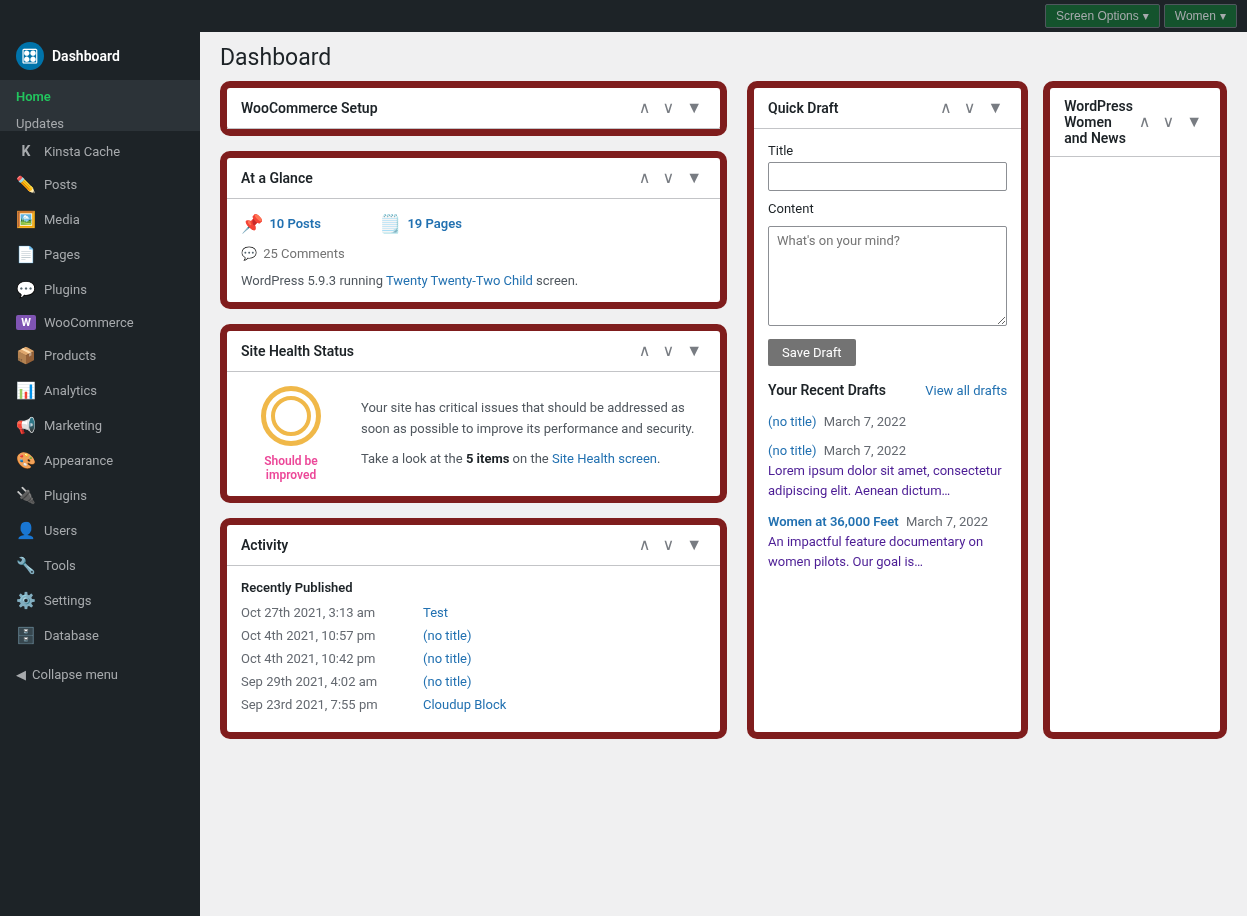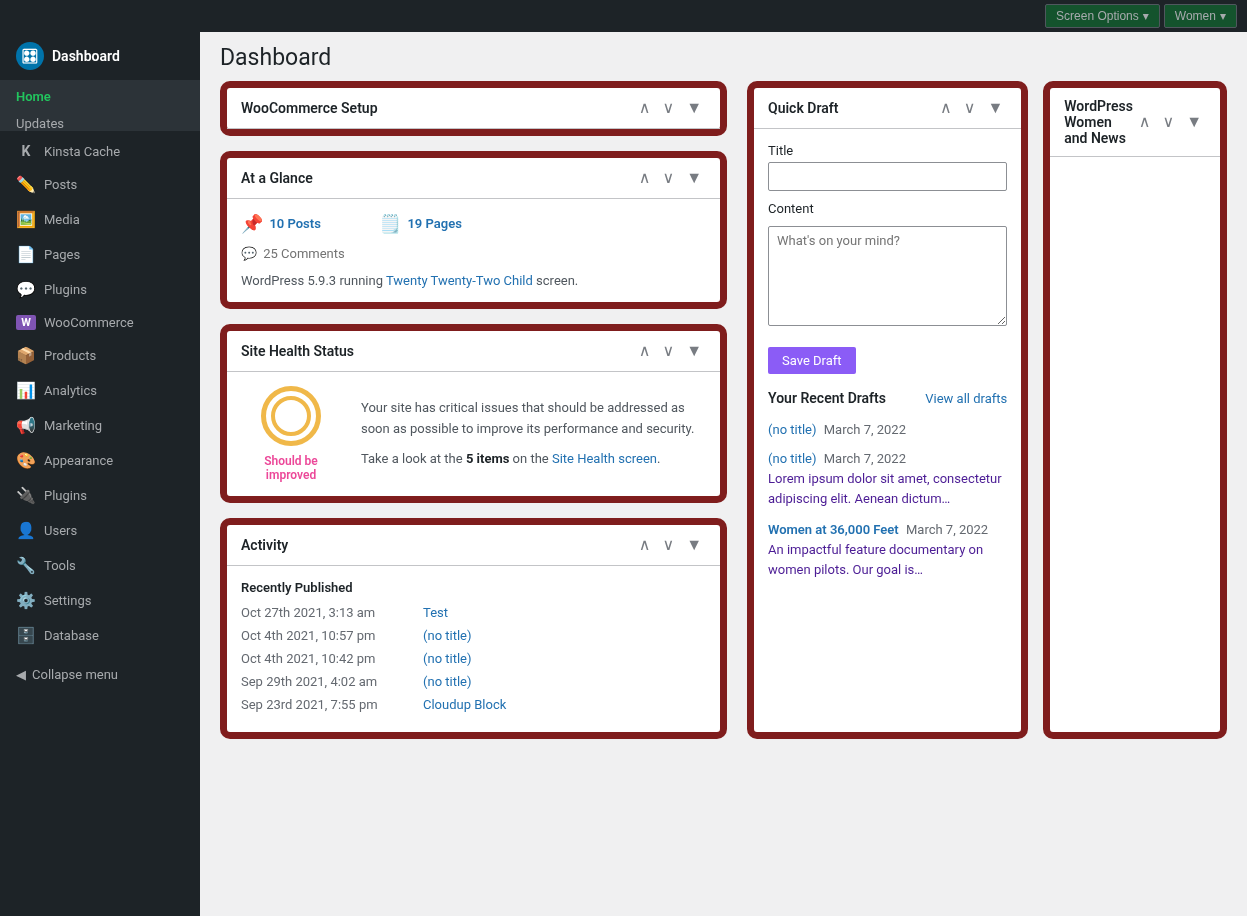--- a/index.html
+++ b/index.html
@@ -63,21 +63,21 @@
     .activity-section-title { font-weight: 600; color: #1d2327; margin-bottom: 8px; font-size: 13px; }
     .activity-row { display: flex; gap: 12px; margin-bottom: 4px; padding: 2px 0; }
     .activity-date { color: #646970; min-width: 170px; }
     .activity-link { color: #2271b1; text-decoration: none; }
 
     
     .quick-draft-label { font-size: 13px; color: #1d2327; margin-bottom: 4px; font-weight: 400; }
     .quick-draft-input, .quick-draft-textarea { width: 100%; border: 1px solid #8c8f94; border-radius: 2px; padding: 6px 8px; font-size: 13px; color: #3c434a; font-family: inherit; }
     .quick-draft-textarea { height: 100px; resize: vertical; margin-top: 6px; }
     .quick-draft-title-row { margin-bottom: 10px; }
-    .save-draft-btn { background: #8b5cf6; color: #fff; border: none; padding: 6px 14px; font-size: 13px; cursor: pointer; border-radius: 2px; margin-top: 18px; font-family: inherit; }
+    .save-draft-btn { background: #737373; color: #fff; border: none; padding: 6px 14px; font-size: 13px; cursor: pointer; border-radius: 2px; margin-top: 10px; font-family: inherit; }
 
     
     .recent-drafts-header { display: flex; justify-content: space-between; align-items: baseline; margin-top: 16px; margin-bottom: 16px; }
     .recent-drafts-title { font-size: 14px; font-weight: 600; color: #1d2327; }
     .view-all-link { color: #2271b1; text-decoration: none; font-size: 13px; }
     .draft-item { margin-bottom: 14px; }
     .draft-item-header { margin-bottom: 3px; }
     .draft-no-title { color: #2271b1; text-decoration: none; }
     .draft-date { color: #646970; font-size: 13px; margin-left: 4px; }
     .draft-excerpt { color: #4c1d95; font-size: 13px; line-height: 1.5; }

